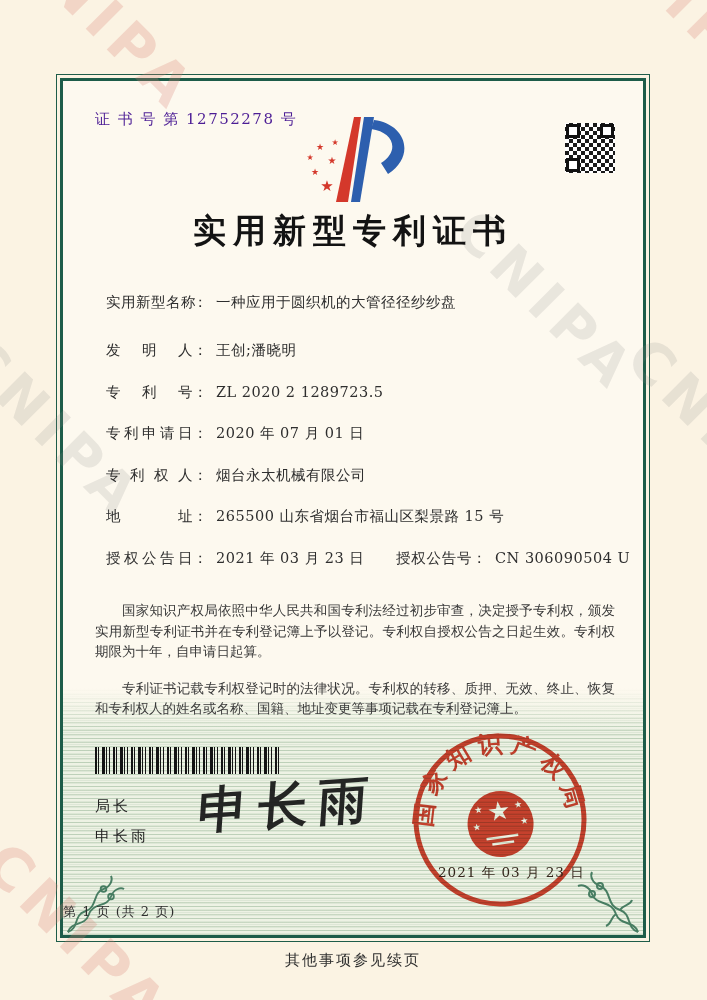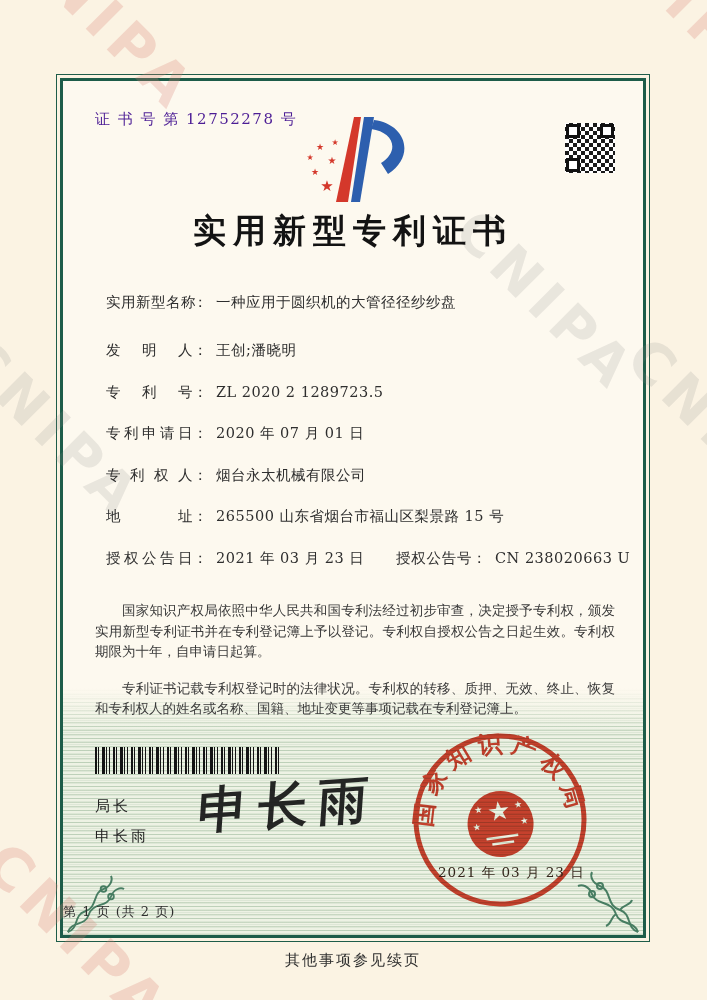--- a/index.html
+++ b/index.html
@@ -184,21 +184,21 @@
   </div>
   <div class="row" style="top:466px;">
     <span class="lbl">专利权人</span><span class="colon">：</span><span class="val">烟台永太机械有限公司</span>
   </div>
   <div class="row" style="top:507px;">
     <span class="lbl">地址</span><span class="colon">：</span><span class="val">265500 山东省烟台市福山区梨景路 15 号</span>
   </div>
   <div class="row" style="top:549px; width:520px;">
     <span class="lbl">授权公告日</span><span class="colon">：</span><span class="val">2021 年 03 月 23 日</span>
     <span class="grp2">
-      <span class="lbl">授权公告号</span><span class="colon">：</span><span class="val">CN 238020663 U</span>
+      <span class="lbl">授权公告号</span><span class="colon">：</span><span class="val">CN 306090504 U</span>
     </span>
   </div>
 
   <div class="body-text">
     <p>国家知识产权局依照中华人民共和国专利法经过初步审查，决定授予专利权，颁发实用新型专利证书并在专利登记簿上予以登记。专利权自授权公告之日起生效。专利权期限为十年，自申请日起算。</p>
     <p>专利证书记载专利权登记时的法律状况。专利权的转移、质押、无效、终止、恢复和专利权人的姓名或名称、国籍、地址变更等事项记载在专利登记簿上。</p>
   </div>
 
   <div class="barcode"></div>
 

